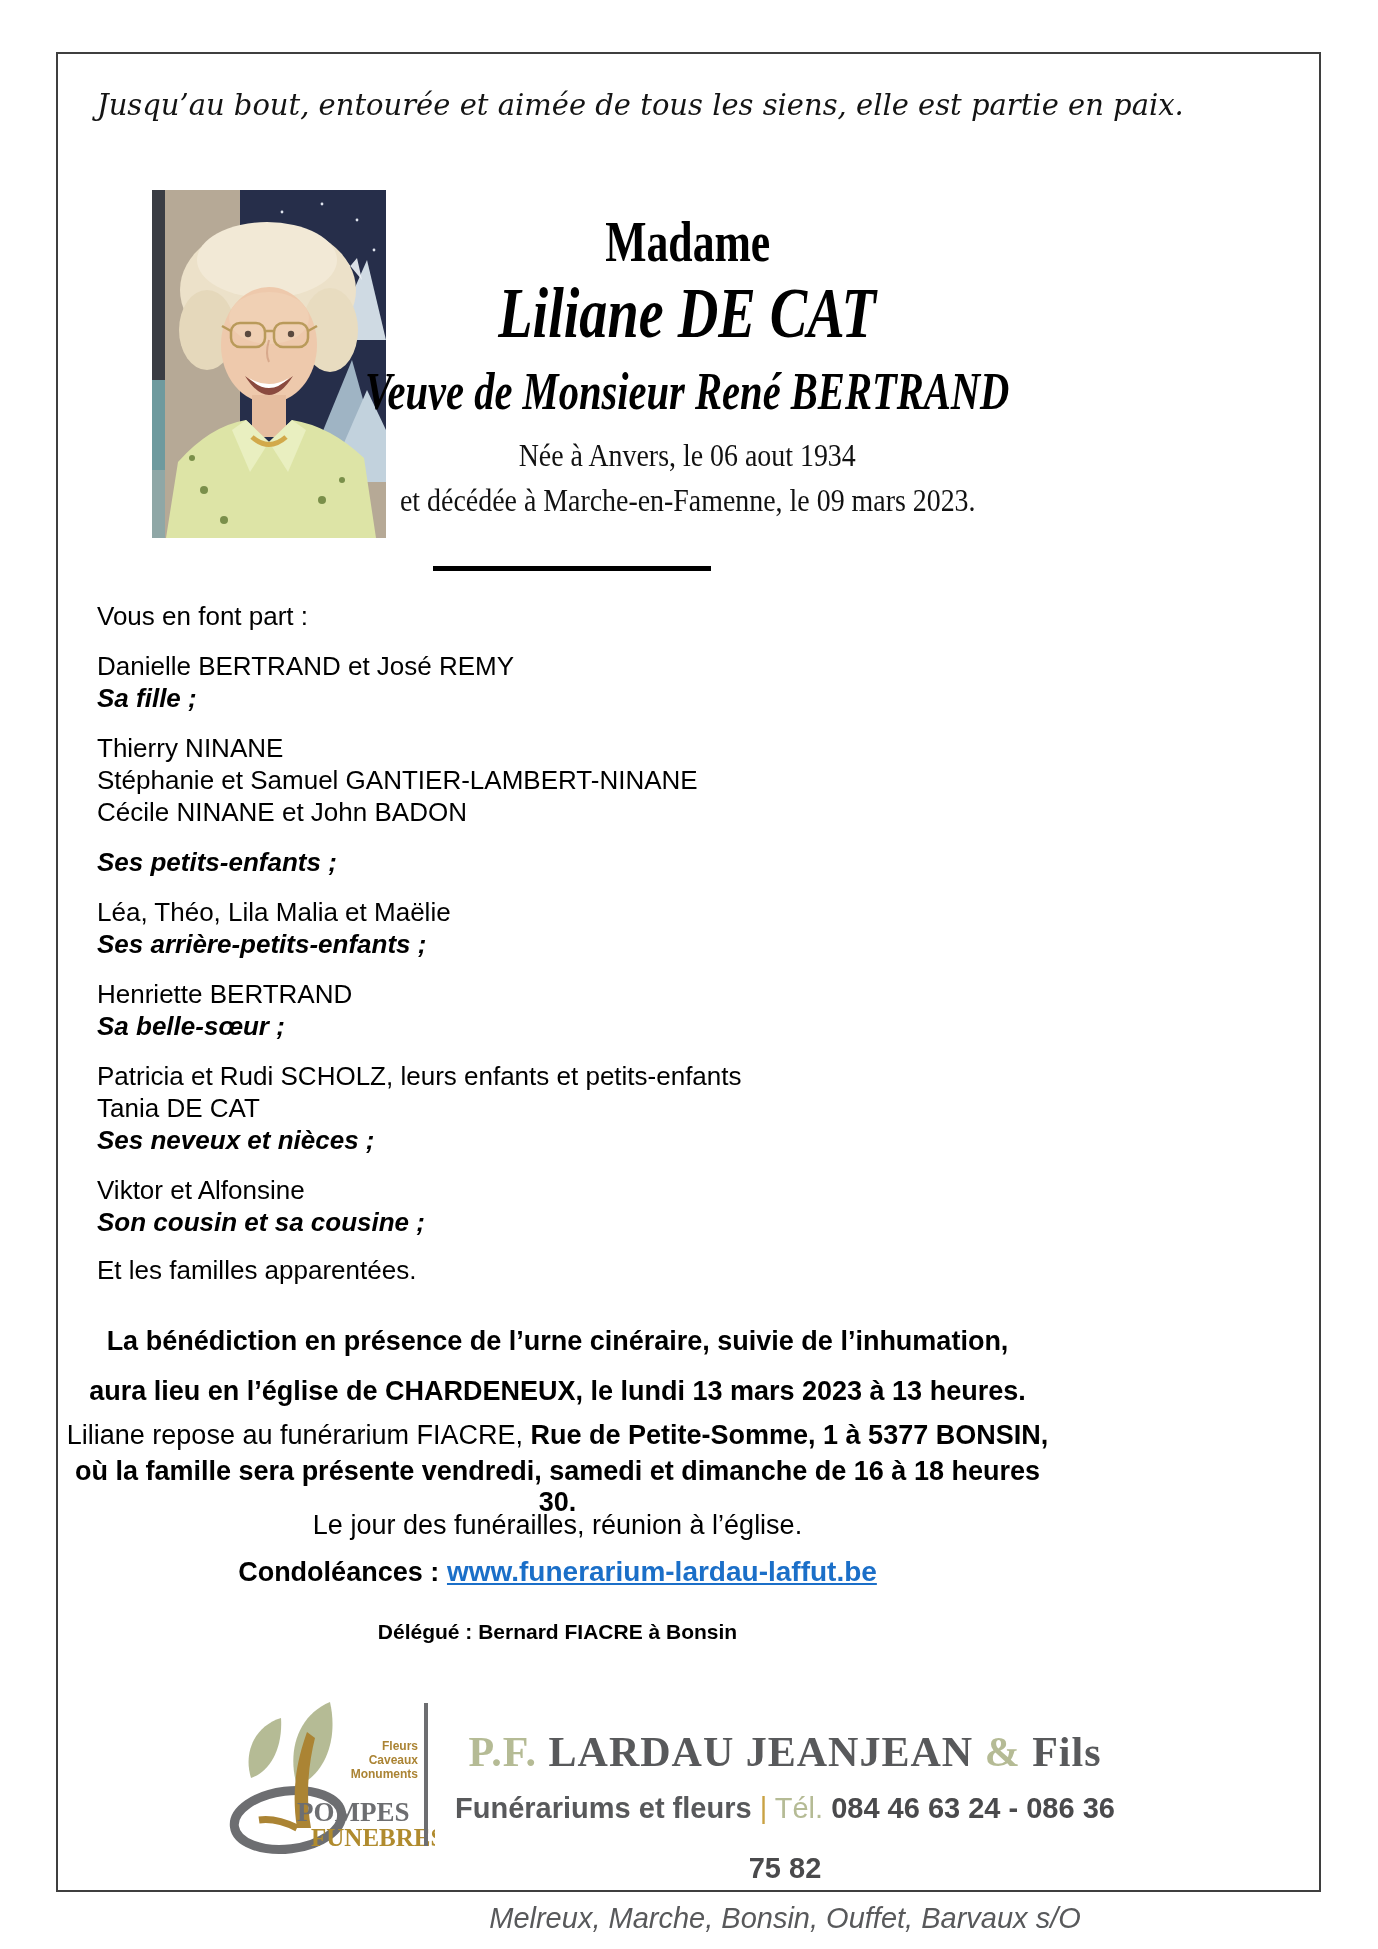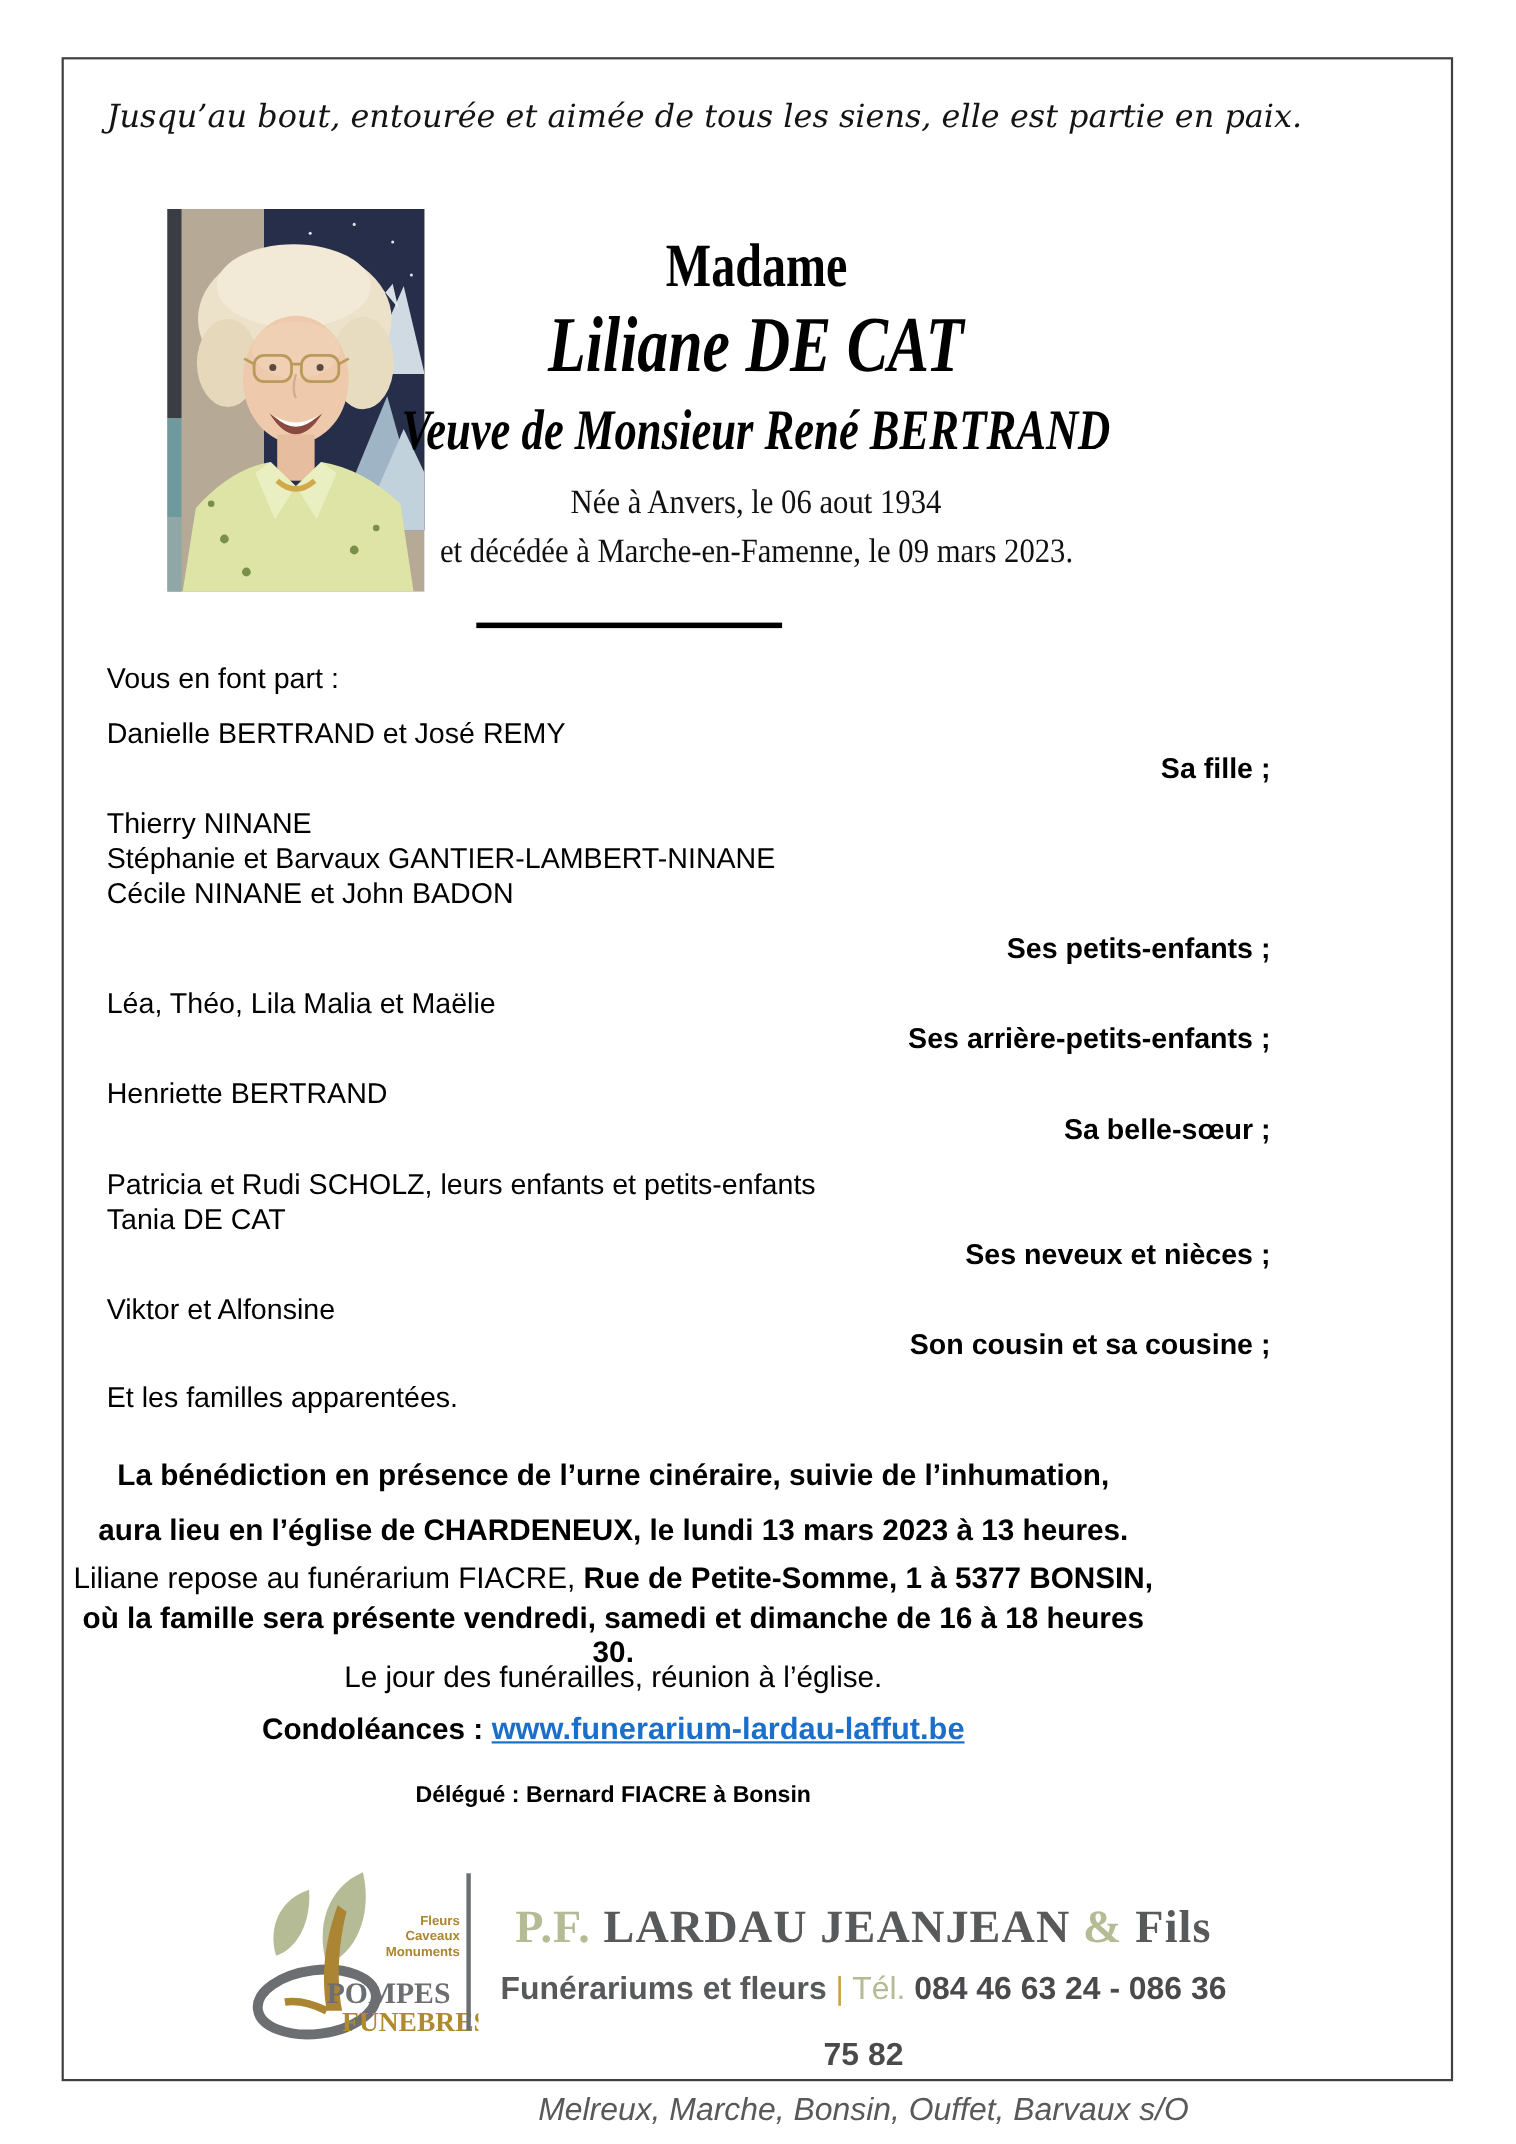--- a/index.html
+++ b/index.html
@@ -16,21 +16,21 @@
   .cond9{display:inline-block;transform:scaleX(0.9);transform-origin:50% 50%;white-space:nowrap;}
   .t-madame{top:210px;font-family:"Liberation Serif",serif;font-weight:bold;font-size:56px;}
   .t-name{top:272px;font-family:"Liberation Serif",serif;font-weight:bold;font-style:italic;font-size:72px;}
   .t-veuve{top:362px;font-family:"Liberation Serif",serif;font-weight:bold;font-style:italic;font-size:52px;}
   .t-born{top:438px;font-family:"Liberation Serif",serif;font-size:31px;color:#111;}
   .t-died{top:483px;font-family:"Liberation Serif",serif;font-size:31px;color:#111;}
   .sep{left:433px;top:566px;width:278px;height:5px;background:#000;}
   .family{left:97px;top:600px;width:1058px;font-size:26px;line-height:32px;}
   .family .gap{margin-top:18px;}
   .family .gap-sm{margin-top:16px;}
-  .rel{text-align:right;font-weight:bold;}
+  .rel{font-weight:bold;font-style:italic;}
   .annwrap{left:56px;width:1003px;text-align:center;}
   .ann-b{font-weight:bold;font-size:27px;}
   .ann-r{font-size:27px;}
   .a1{top:1326px;} .a2{top:1376px;} .a3{top:1420px;} .a4{top:1456px;}
   .a5{top:1510px;} .a6{top:1556px;font-size:28px;} .a7{top:1620px;font-size:21px;font-weight:bold;}
   .link{color:#1b6fc8;font-weight:bold;text-decoration:underline;cursor:pointer;}
   .divider{left:424px;top:1703px;width:4px;height:143px;background:#6d6e71;}
   .footertext{left:445px;top:1700px;width:680px;text-align:center;}
   .company{font-family:"Liberation Serif",serif;font-weight:bold;font-size:42px;
            letter-spacing:1px;color:#58595b;line-height:52px;margin-top:26px;}
@@ -118,21 +118,21 @@
 
   <div class="abs sep"></div>
 
   <div class="abs family">
     <div>Vous en font part :</div>
 
     <div class="gap">Danielle BERTRAND et José REMY</div>
     <div class="rel">Sa fille ;</div>
 
     <div class="gap">Thierry NINANE</div>
-    <div>Stéphanie et Barvaux GANTIER-LAMBERT-NINANE</div>
+    <div>Stéphanie et Samuel GANTIER-LAMBERT-NINANE</div>
     <div>Cécile NINANE et John BADON</div>
     <div class="rel gap">Ses petits-enfants ;</div>
 
     <div class="gap">Léa, Théo, Lila Malia et Maëlie</div>
     <div class="rel">Ses arrière-petits-enfants ;</div>
 
     <div class="gap">Henriette BERTRAND</div>
     <div class="rel">Sa belle-sœur ;</div>
 
     <div class="gap">Patricia et Rudi SCHOLZ, leurs enfants et petits-enfants</div>

